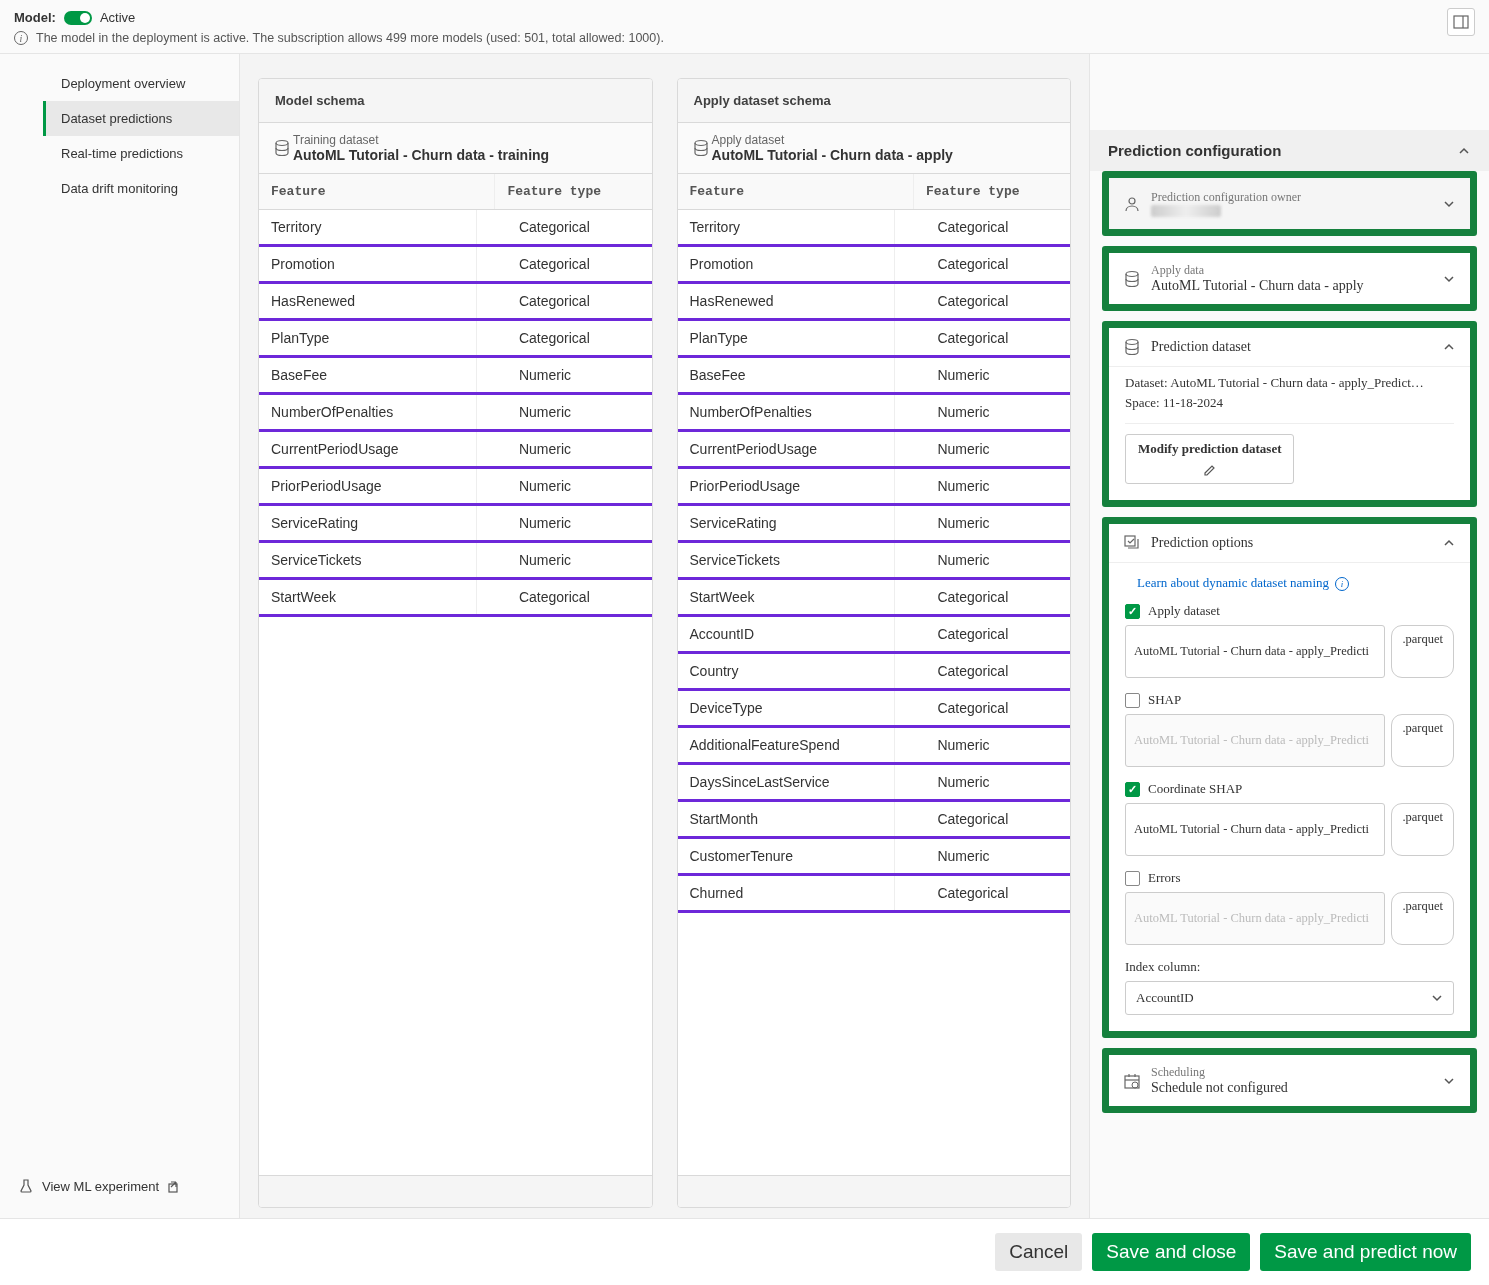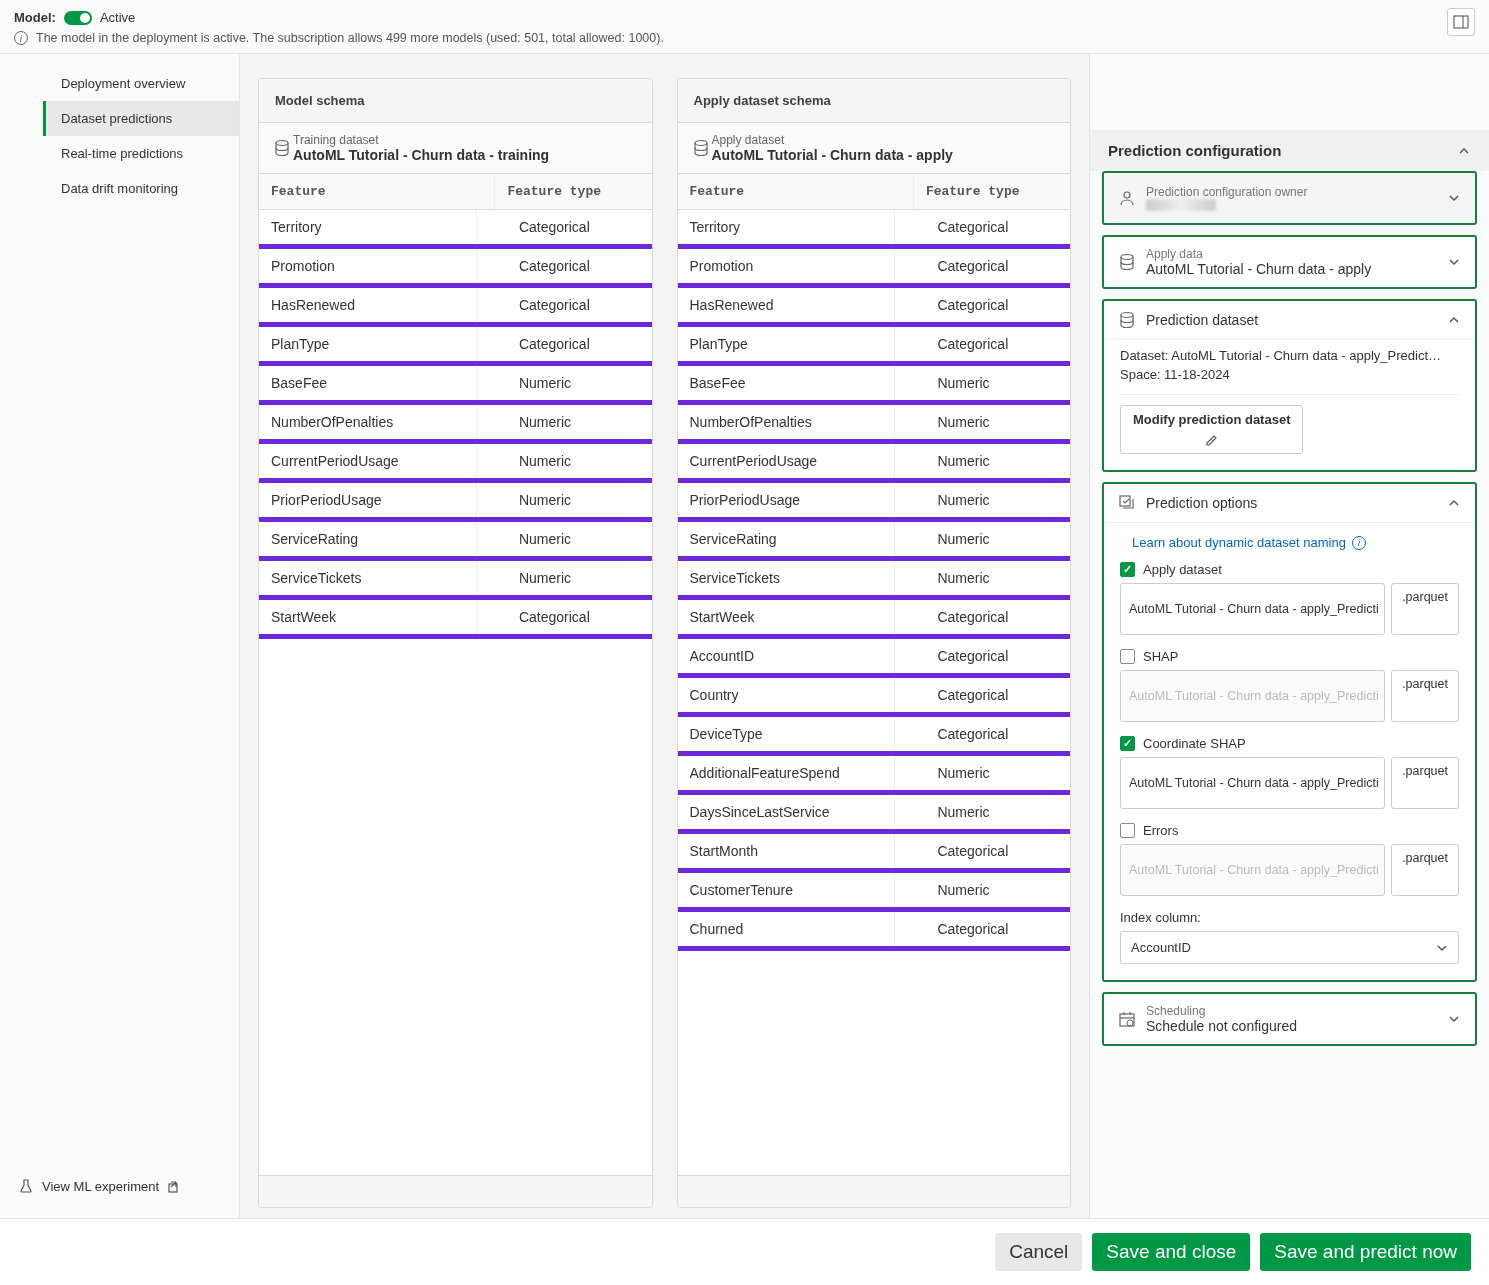--- a/index.html
+++ b/index.html
@@ -77,38 +77,38 @@
   .card-sub-icon { width: 18px; height: 18px; flex-shrink: 0; }
   .card-sub-text .sub1 { font-size: 12px; color: #666; }
   .card-sub-text .sub2 { font-size: 14px; font-weight: 700; color: #333; }
   .table { flex: 1; overflow-y: auto; }
   .table-head {
     display: flex; background: #f9f9f9; border-bottom: 1px solid #d9d9d9; font-family: Liberation Mono, monospace;
   }
   .table-head > div { padding: 10px 12px; font-weight: 700; color: #555; font-size: 13px; }
   .col1 { flex: 1.6; border-right: 1px solid #eee; }
   .col2 { flex: 1; }
-  .table-row { display: flex; border-bottom: 5px solid #6d28d9; gap: 30px; }
+  .table-row { display: flex; border-bottom: 3px solid #6d28d9; gap: 30px; }
   .table-row > div { padding: 9px 12px; font-size: 14px; color: #333; }
   .card-footer { height: 32px; border-top: 1px solid #d9d9d9; background: #f5f5f5; }
 
   
   .rightpanel {
     width: 400px; border-left: 1px solid #e5e5e5; background: #fafafa;
     display: flex; flex-direction: column; overflow-y: auto;
   }
   .rp-spacer { height: 76px; background:#fafafa;}
   .rp-title {
     padding: 12px 18px; font-weight: 700; font-size: 15px; color: #333;
     display: flex; justify-content: space-between; align-items: center;
     background: #f0f0f0;
   }
   .rp-body { padding: 0 12px 20px; display: flex; flex-direction: column; gap: 10px; }
   .rp-section {
-    border: 2px solid #15803d; border-radius: 3px; background: #fff;
+    border: 7px solid #15803d; border-radius: 3px; background: #fff; font-family: Liberation Serif, serif;
   }
   .rp-sec-head {
     display: flex; align-items: center; gap: 10px; padding: 10px 14px; cursor: pointer;
   }
   .rp-sec-icon { width: 18px; height: 18px; flex-shrink: 0; }
   .rp-sec-titleblock { flex: 1; }
   .rp-sec-small { font-size: 12px; color: #777; }
   .rp-sec-big { font-size: 14px; color: #333; }
   .rp-chevron { width: 14px; height: 14px; }
   .rp-sec-content { padding: 8px 16px 16px; border-top: 1px solid #eee; }
@@ -128,21 +128,21 @@
   }
   .checkbox.checked { background: #009845; border-color: #009845; }
   .checkbox.checked::after { content:"✓"; color:#fff; font-size:11px; font-weight:bold; line-height:1;}
   .file-row { display: flex; gap: 6px; }
   .file-input {
     flex:1; border:1px solid #ccc; border-radius:3px; padding: 18px 8px; font-size:12.5px;
     color:#333; background:#fff; overflow:hidden; white-space:nowrap;
   }
   .file-input.disabled { color: #bbb; background:#fafafa; }
   .file-ext {
-    border:1px solid #ccc; border-radius:3px; padding:6px 10px; font-size:12.5px; background:#fff;
+    border:1px solid #ccc; border-radius:11px; padding:6px 10px; font-size:12.5px; background:#fff;
   }
   .idx-label { font-size:13px; color:#333; margin: 4px 0 6px; }
   .select {
     border:1px solid #ccc; border-radius:3px; padding:8px 10px; background:#fff;
     display:flex; justify-content:space-between; align-items:center; cursor:pointer;
   }
   .blur-name {
     width: 70px; height: 12px; background: linear-gradient(90deg,#ccc,#eee,#ccc); filter: blur(1.5px); border-radius:2px;
   }
   .owner-sec { background:#f5f5f5;}

